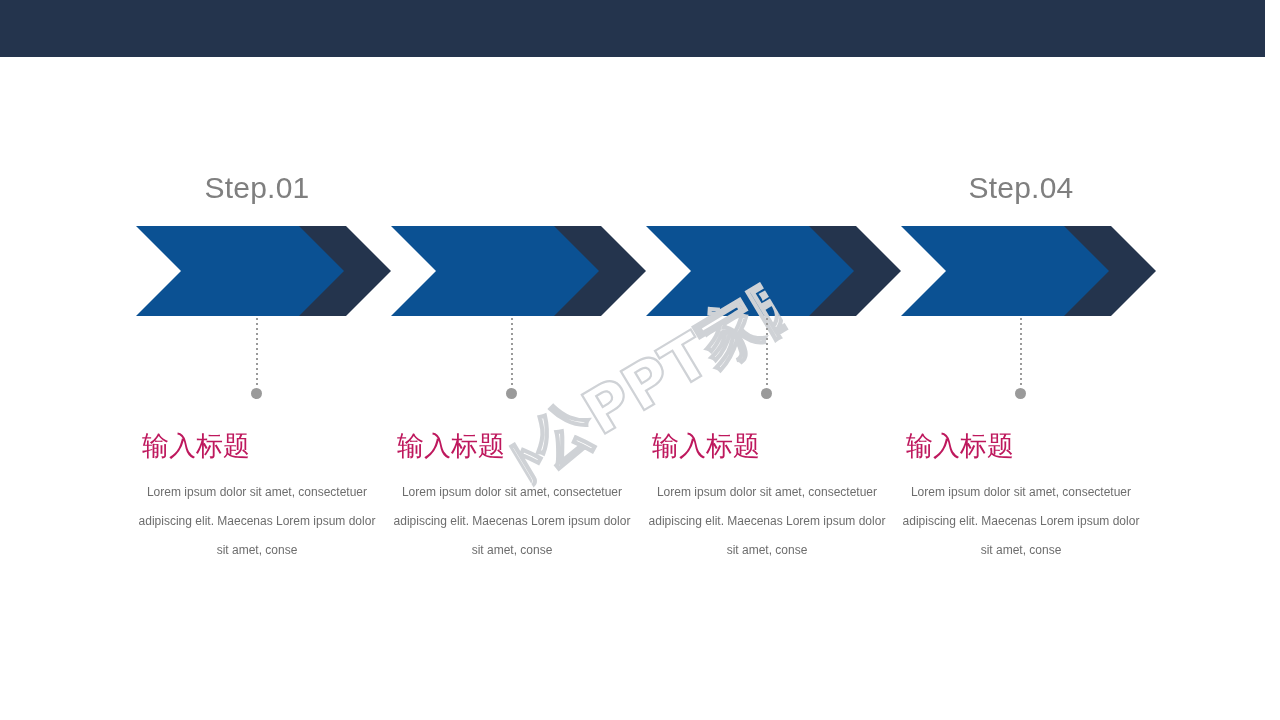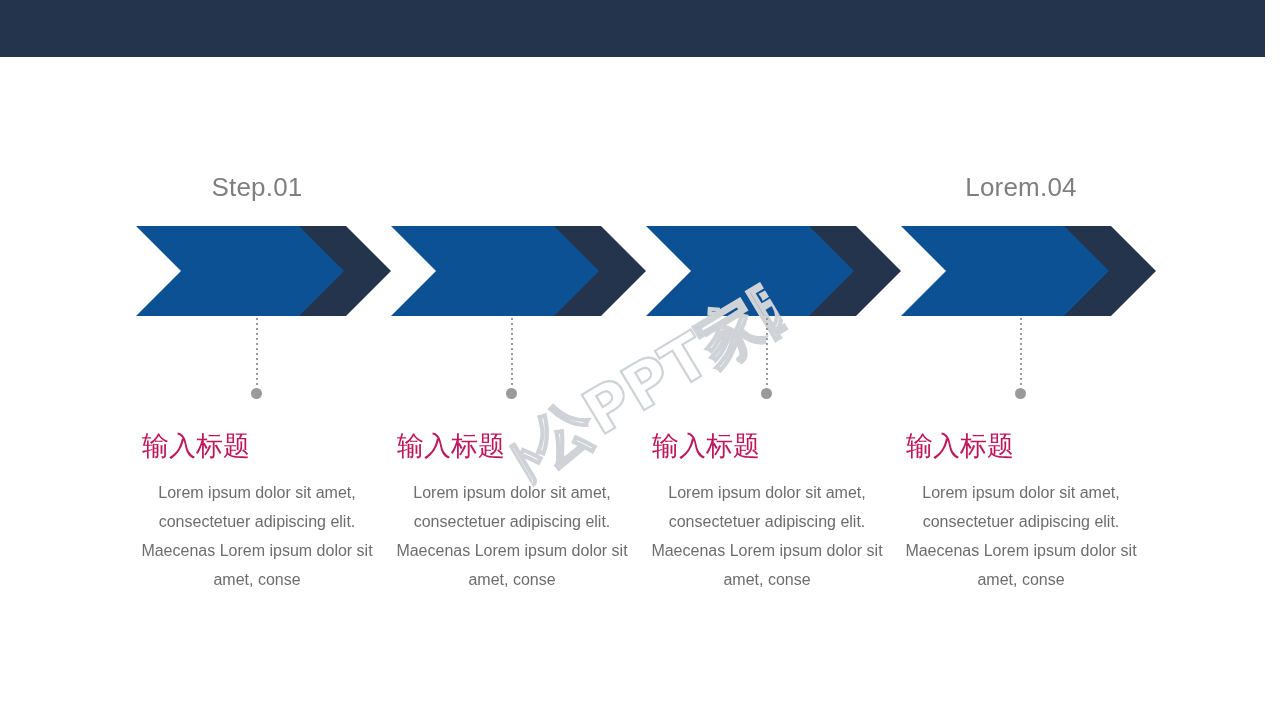--- a/index.html
+++ b/index.html
@@ -42,21 +42,21 @@
     width: 230px;
     height: 663px;
   }
 
   .step-label {
     position: absolute;
     top: 114px;
     left: 0;
     width: 230px;
     text-align: center;
-    font-size: 26px;
+    font-size: 30px;
     line-height: 33px;
     color: #7f7f7f;
     letter-spacing: 0.2px;
     white-space: nowrap;
   }
 
   
   .connector-line {
     position: absolute;
     top: 261px;
@@ -89,21 +89,21 @@
     color: #be185d;
     white-space: nowrap;
   }
 
   .step-desc {
     position: absolute;
     top: 421px;
     left: -5px;
     width: 240px;
     text-align: center;
-    font-size: 16px;
+    font-size: 12px;
     line-height: 29px;
     color: #6d6d6d;
   }
 
   
   #chevron-band {
     position: absolute;
     left: 0;
     top: 169px;
     width: 1280px;
@@ -184,20 +184,20 @@
   </div>
 
   <div class="step-col" style="left:652px">
     <div class="connector-line"></div>
     <div class="connector-dot"></div>
     <div class="step-title">输入标题</div>
     <div class="step-desc">Lorem ipsum dolor sit amet, consectetuer adipiscing elit. Maecenas Lorem ipsum dolor sit amet, conse</div>
   </div>
 
   <div class="step-col" style="left:906px">
-    <div class="step-label">Lorem.04</div>
+    <div class="step-label">Step.04</div>
     <div class="connector-line"></div>
     <div class="connector-dot"></div>
     <div class="step-title">输入标题</div>
     <div class="step-desc">Lorem ipsum dolor sit amet, consectetuer adipiscing elit. Maecenas Lorem ipsum dolor sit amet, conse</div>
   </div>
 
 </div>
 
 </body></html>

